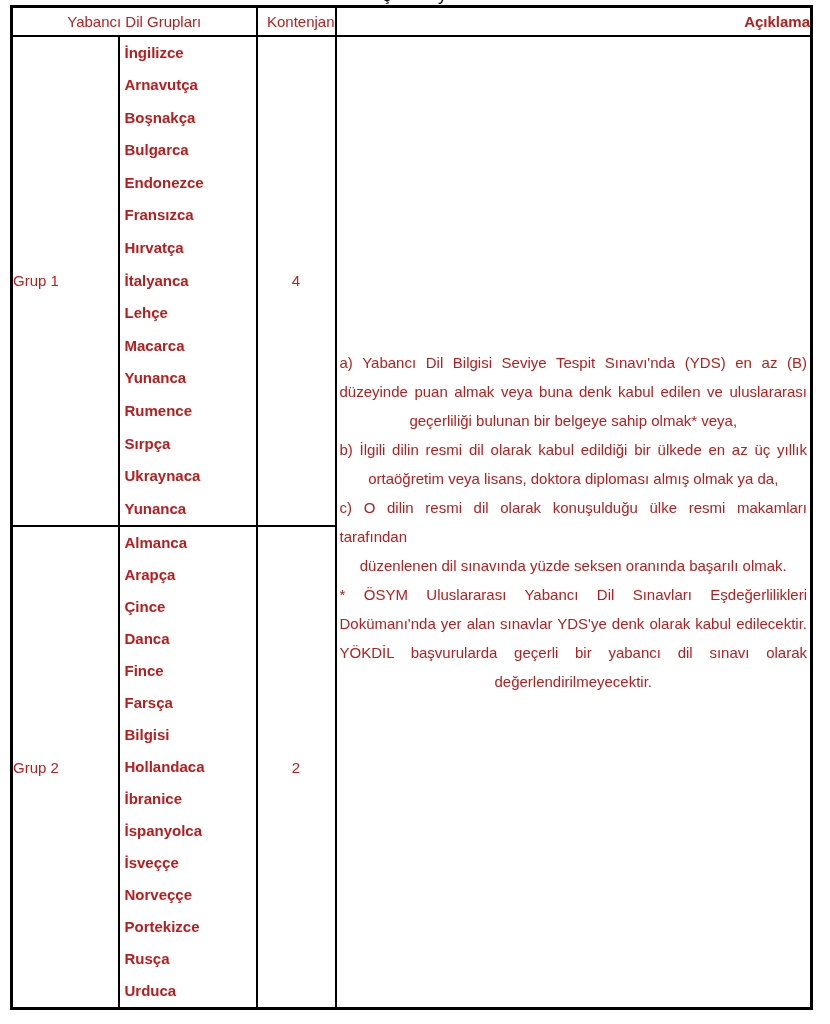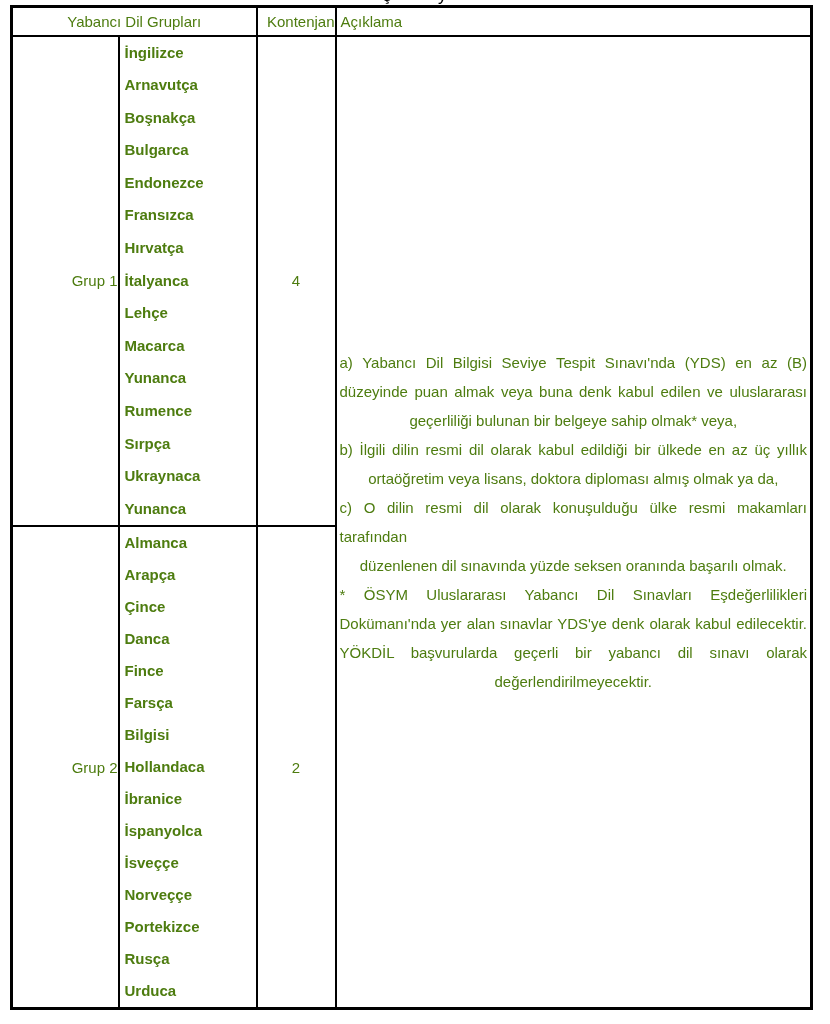--- a/index.html
+++ b/index.html
@@ -32,36 +32,36 @@
   .artifact .a1 { left: 0; }
   .artifact .a2 { left: 55px; }
 
   table.lang-table {
     position: absolute;
     left: 10px; top: 5px;
     border-collapse: collapse;
     table-layout: fixed;
     border: 3px solid #000;
     font-size: 15px;
-    color: #4d7c0f;
+    color: #b91c1c;
   }
   .lang-table th, .lang-table td {
     border: 2px solid #000;
     font-weight: normal;
     font-size: 15px;
   }
   .lang-table thead tr { height: 29px; }
   tr.group-row-1 { height: 490px; }
   tr.group-row-2 { height: 482px; }
 
   th.h-group { text-align: center; vertical-align: middle; }
   th.h-quota { text-align: right; vertical-align: middle; }
-  th.h-expl  { text-align: left; vertical-align: middle; padding-left: 4px; }
-
-  td.group-cell { text-align: right; vertical-align: middle; }
+  th.h-expl  { text-align: right; vertical-align: middle; padding-left: 4px; font-weight: bold; }
+
+  td.group-cell { text-align: left; vertical-align: middle; }
   td.quota-cell { text-align: center; vertical-align: middle; }
 
   td.langs-cell {
     vertical-align: middle;
     padding-left: 5px;
     overflow: hidden;
   }
   .group-row-1 .lang-line { line-height: 32.6px; }
   .group-row-2 .lang-line { line-height: 32.0px; }
   .lang-line { white-space: nowrap; font-weight: bold; }

